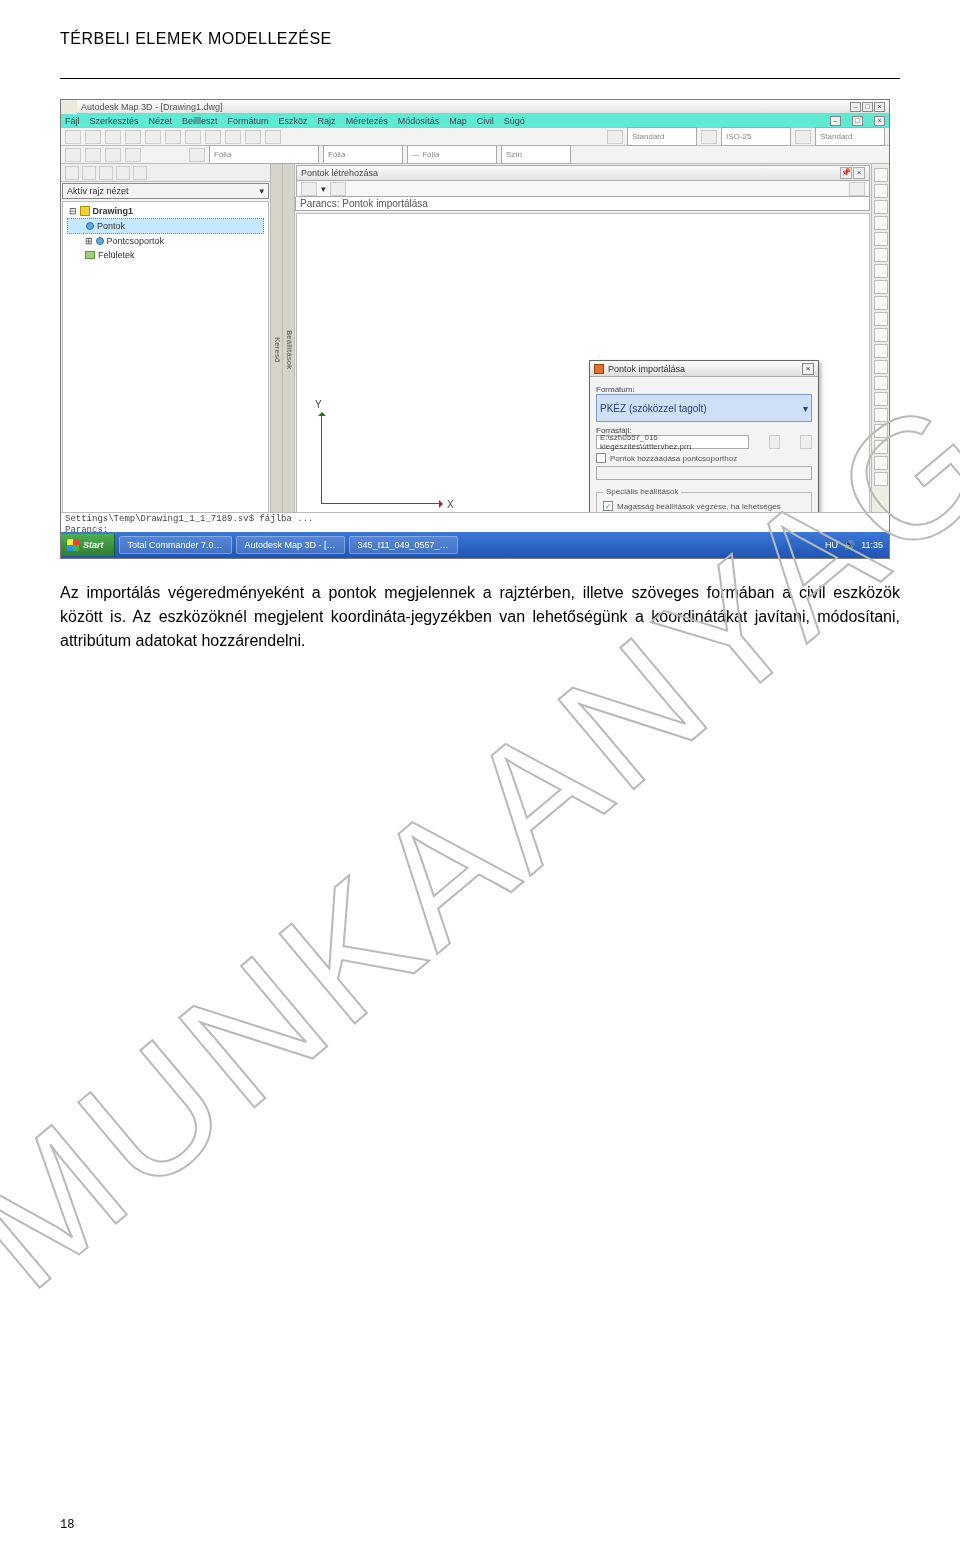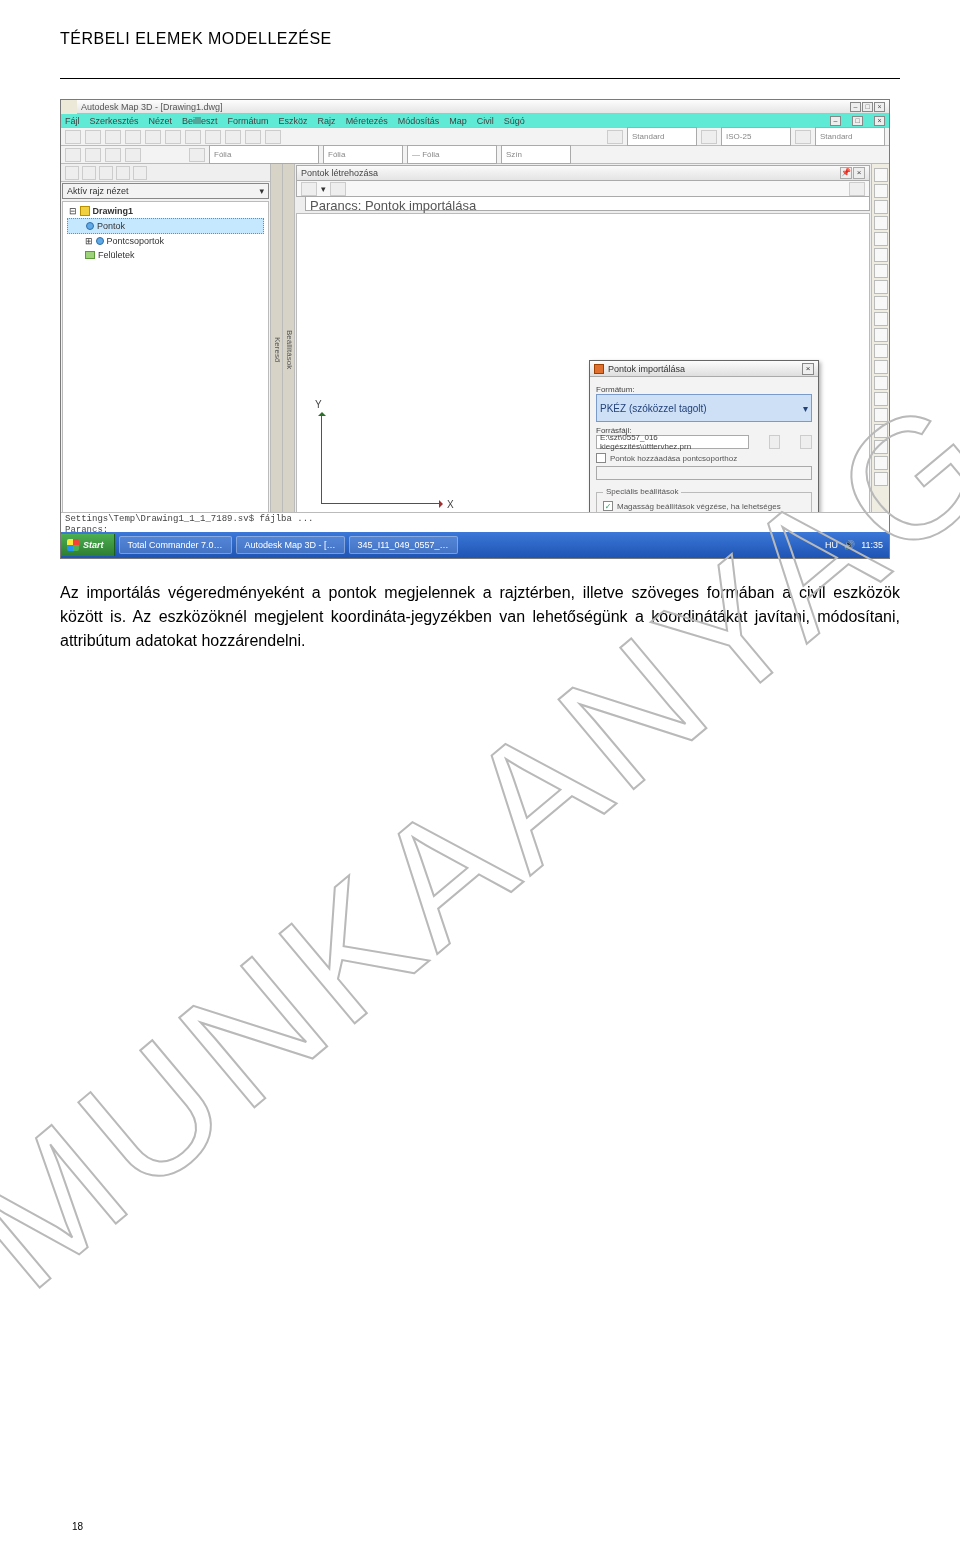--- a/index.html
+++ b/index.html
@@ -93,22 +93,22 @@
     border:1px solid #aaa; margin:1px 1px 0 1px; padding:0 4px;
     display:flex; align-items:center; font-size:9px; color:#444;
   }
   .pcreate-hdr .spacer{flex:1;}
   .pcreate-hdr .hb{ width:12px;height:12px;border:1px solid #aaa;background:#eee;margin-left:1px;font-size:8px;text-align:center;line-height:10px;}
   .pcreate-tools{
     height:16px; border:1px solid #aaa; border-top:none; margin:0 1px;
     background:#f7f7f7; display:flex;align-items:center; gap:4px; padding:0 4px;
   }
   .pcreate-cmd{
-    height:14px; border:1px solid #aaa; border-top:none; margin:0 1px 1px 10px;
-    background:#fff; font-size:13px; color:#555; padding:1px 4px;
+    height:14px; border:1px solid #aaa; border-top:none; margin:0 1px 1px 0;
+    background:#fff; font-size:10px; color:#555; padding:1px 4px;
   }
 
   .canvas {
     flex:1; margin:1px; background:#fff; border:1px solid #bbb; position:relative;
   }
   .axis-y { position:absolute; left:24px; bottom:30px; height:90px; width:1px; background:#2a6f2a; }
   .axis-x { position:absolute; left:24px; bottom:30px; width:120px; height:1px; background:#a03030; }
   .axis-y::after{ content:""; position:absolute; top:-6px; left:-3px; border:4px solid transparent; border-bottom-color:#2a6f2a; }
   .axis-x::after{ content:""; position:absolute; right:-6px; top:-3px; border:4px solid transparent; border-left-color:#a03030; }
   .ax-lbl { position:absolute; font-size:10px; color:#444; }
@@ -168,21 +168,21 @@
   .dcb{ width:10px;height:10px;border:1px solid #888;background:#fff;display:inline-flex;align-items:center;justify-content:center;font-size:8px;color:#2a6;}
   .dcb.on::after{content:"✓";}
   .dgroup{ border:1px solid #bbb; margin-top:12px; padding:4px 6px; position:relative;}
   .dgroup .gtitle{ position:absolute; top:-6px; left:6px; background:#f3f3f3; padding:0 3px; font-size:8px; color:#555;}
   .dbtns{ display:flex; justify-content:flex-end; gap:6px; padding:6px; border-top:1px solid #ddd;}
   .dbtn{ min-width:44px; height:16px; border:1px solid #888; background:linear-gradient(#fefefe,#e0e0e0); font-size:9px; text-align:center; line-height:14px; border-radius:2px;}
 
   
   .caption { text-align:center; font-style:italic; font-size:16px; margin-top:18px; }
   .bodytext { font-size:16px; margin-top:22px; line-height:1.5; text-align:justify; }
-  .page-num { position:absolute; bottom:26px; left:72px; font-size:10px; }
+  .page-num { position:absolute; bottom:26px; left:60px; font-size:12px;font-family:Liberation Mono, monospace; }
 
   
   .watermark {
     position:absolute; left:50%; top:54%; transform:translate(-50%,-50%) rotate(-40deg);
     font-size:170px; font-weight:300; color:transparent;
     -webkit-text-stroke:2px #b9b9b9; letter-spacing:8px; white-space:nowrap;
     pointer-events:none; user-select:none;
   }
 </style>
 </head>

